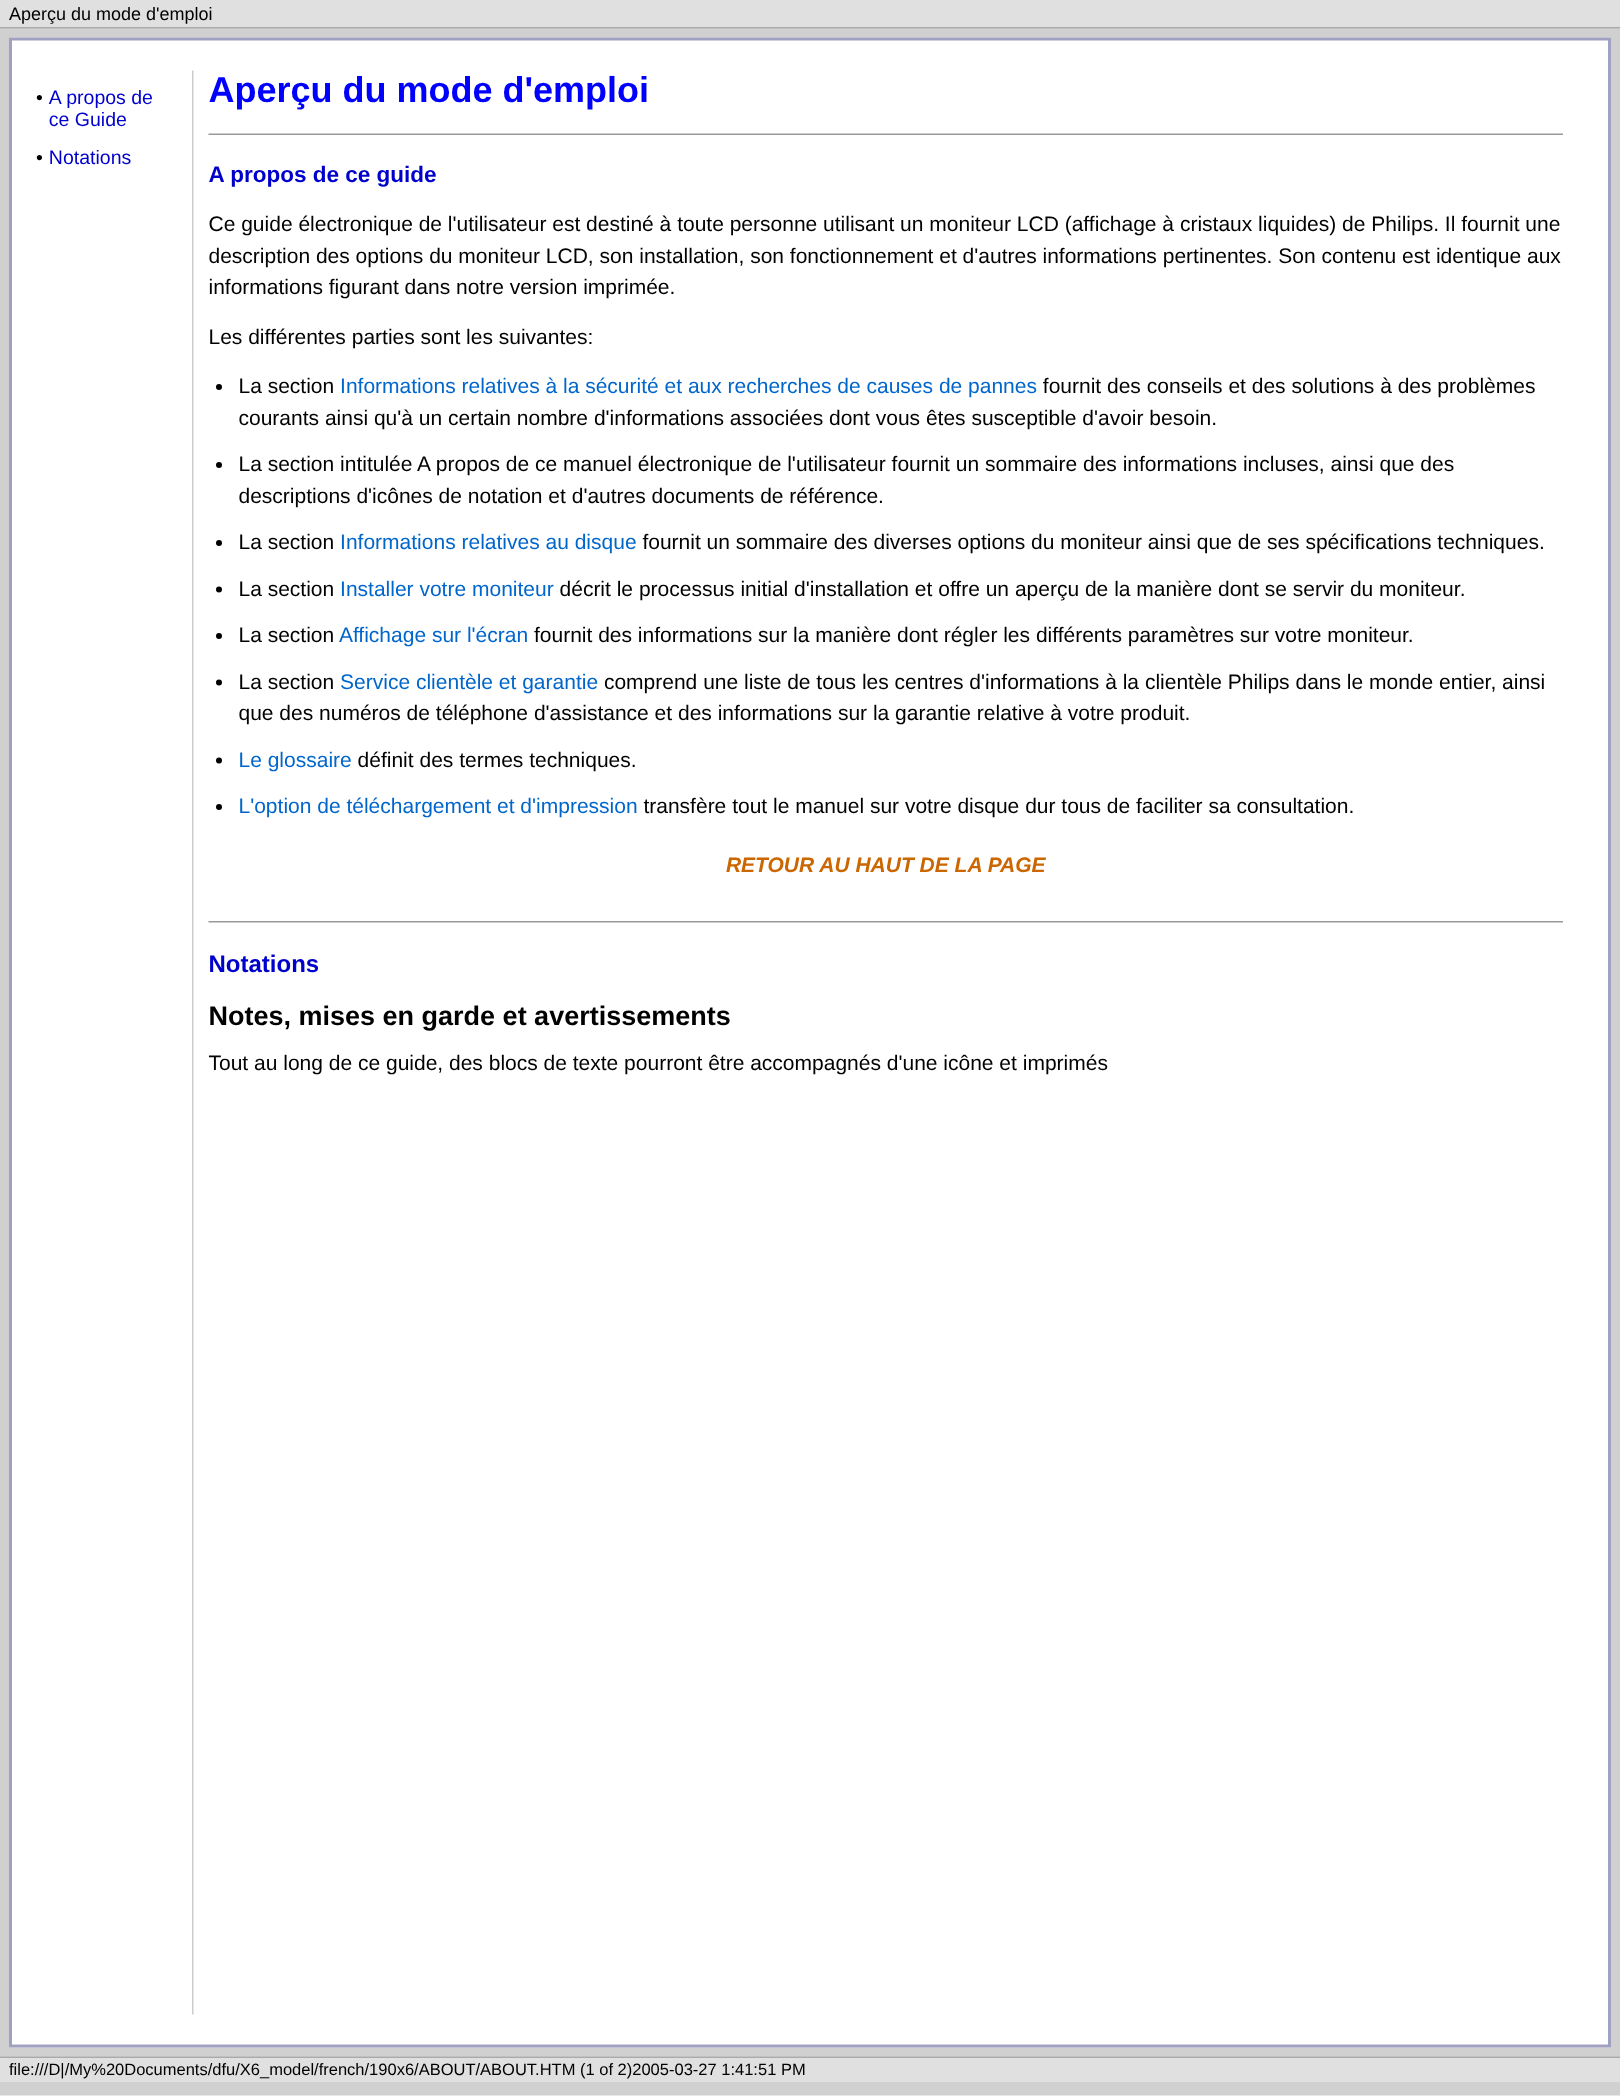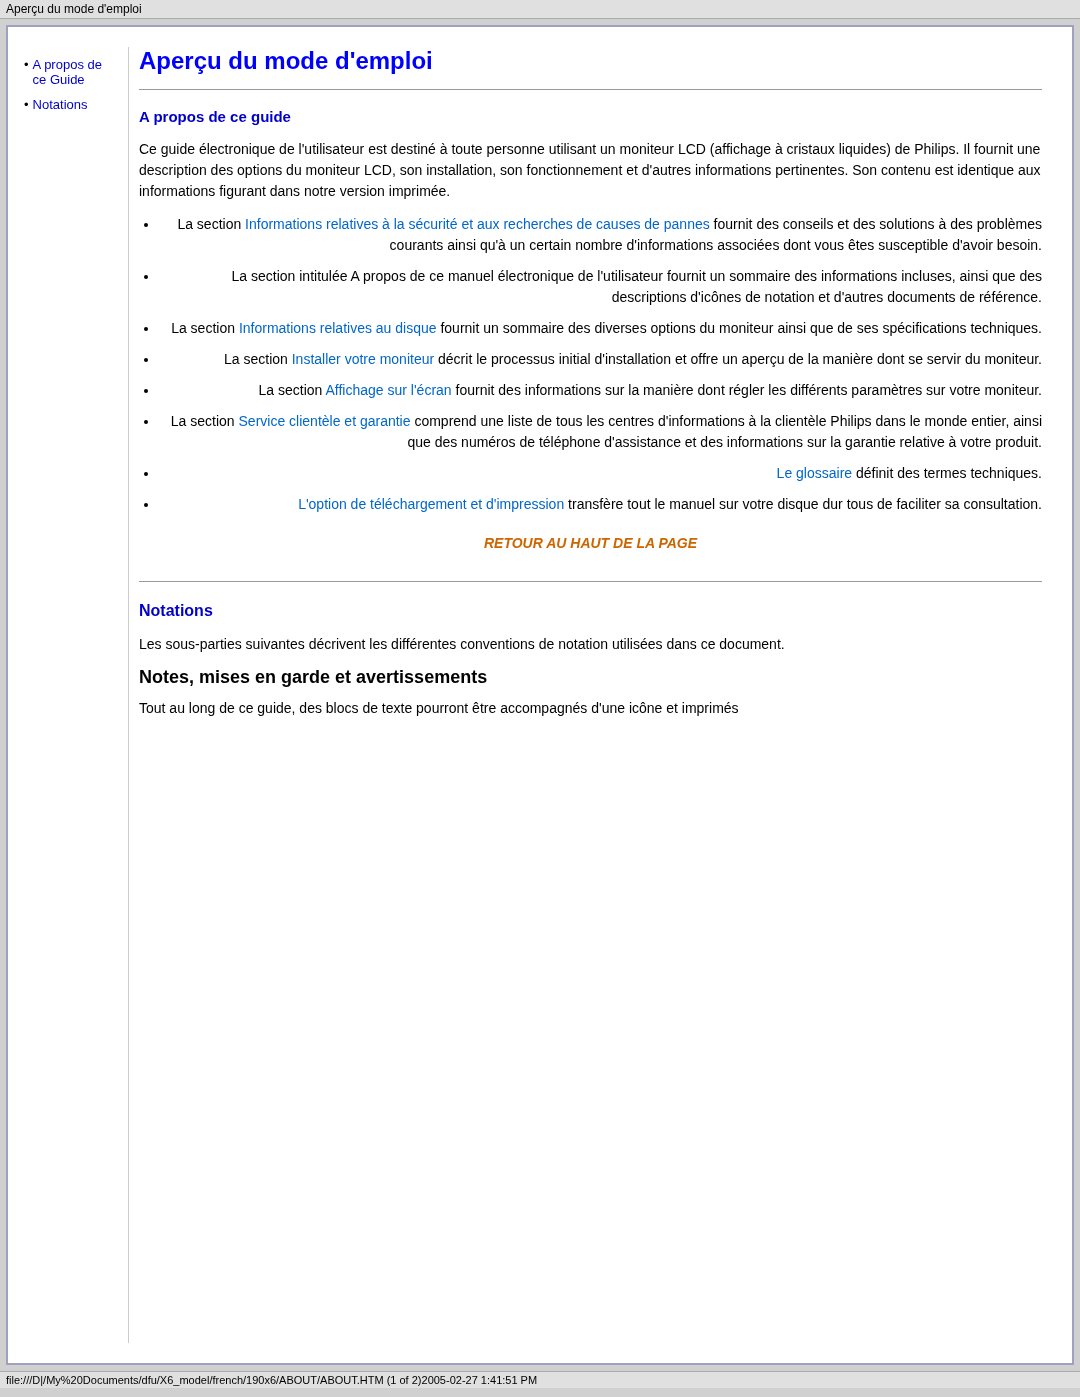--- a/index.html
+++ b/index.html
@@ -92,21 +92,20 @@
 
     ul.main-list {
       margin: 0 0 12px 20px;
       padding: 0;
     }
 
     ul.main-list li {
       margin-bottom: 10px;
       line-height: 1.5;
       list-style-type: disc;
-      text-align: right;
     }
 
     a.inline-link {
       color: #0066cc;
       text-decoration: none;
     }
 
     .retour-link {
       text-align: center;
       margin: 20px 0;
@@ -172,20 +171,21 @@
     <div class="main-content">
 
       <h1 class="page-title" id="top">Aperçu du mode d'emploi</h1>
       <hr class="title-divider">
 
       <div id="apropos">
         <h2 class="section-title">A propos de ce guide</h2>
 
         <p>Ce guide électronique de l'utilisateur est destiné à toute personne utilisant un moniteur LCD (affichage à cristaux liquides) de Philips. Il fournit une description des options du moniteur LCD, son installation, son fonctionnement et d'autres informations pertinentes. Son contenu est identique aux informations figurant dans notre version imprimée.</p>
 
+        <p>Les différentes parties sont les suivantes:</p>
 
         <ul class="main-list">
           <li>
             <span>La section </span><a class="inline-link" href="#securite">Informations relatives à la sécurité et aux recherches de causes de pannes</a><span> fournit des conseils et des solutions à des problèmes courants ainsi qu'à un certain nombre d'informations associées dont vous êtes susceptible d'avoir besoin.</span>
           </li>
           <li>
             <span>La section intitulée A propos de ce manuel électronique de l'utilisateur fournit un sommaire des informations incluses, ainsi que des descriptions d'icônes de notation et d'autres documents de référence.</span>
           </li>
           <li>
             <span>La section </span><a class="inline-link" href="#produit">Informations relatives au disque</a><span> fournit un sommaire des diverses options du moniteur ainsi que de ses spécifications techniques.</span>
@@ -210,26 +210,25 @@
         <div class="retour-link">
           <a href="#top">RETOUR AU HAUT DE LA PAGE</a>
         </div>
       </div>
 
       <hr class="section-divider">
 
       <div id="notations">
         <h2 class="notations-title">Notations</h2>
 
-        <p>Les sous-parties suivantes décrivent les différentes conventions de notation utilisées dans ce document.</p>
 
         <h3 class="sub-section-title">Notes, mises en garde et avertissements</h3>
 
         <p>Tout au long de ce guide, des blocs de texte pourront être accompagnés d'une icône et imprimés</p>
       </div>
 
     </div>
   </div>
 </div>
 
 <div class="status-bar">
-  <span>file:///D|/My%20Documents/dfu/X6_model/french/190x6/ABOUT/ABOUT.HTM (1 of 2)2005-02-27 1:41:51 PM</span>
+  <span>file:///D|/My%20Documents/dfu/X6_model/french/190x6/ABOUT/ABOUT.HTM (1 of 2)2005-03-27 1:41:51 PM</span>
 </div>
 
 </body></html>

